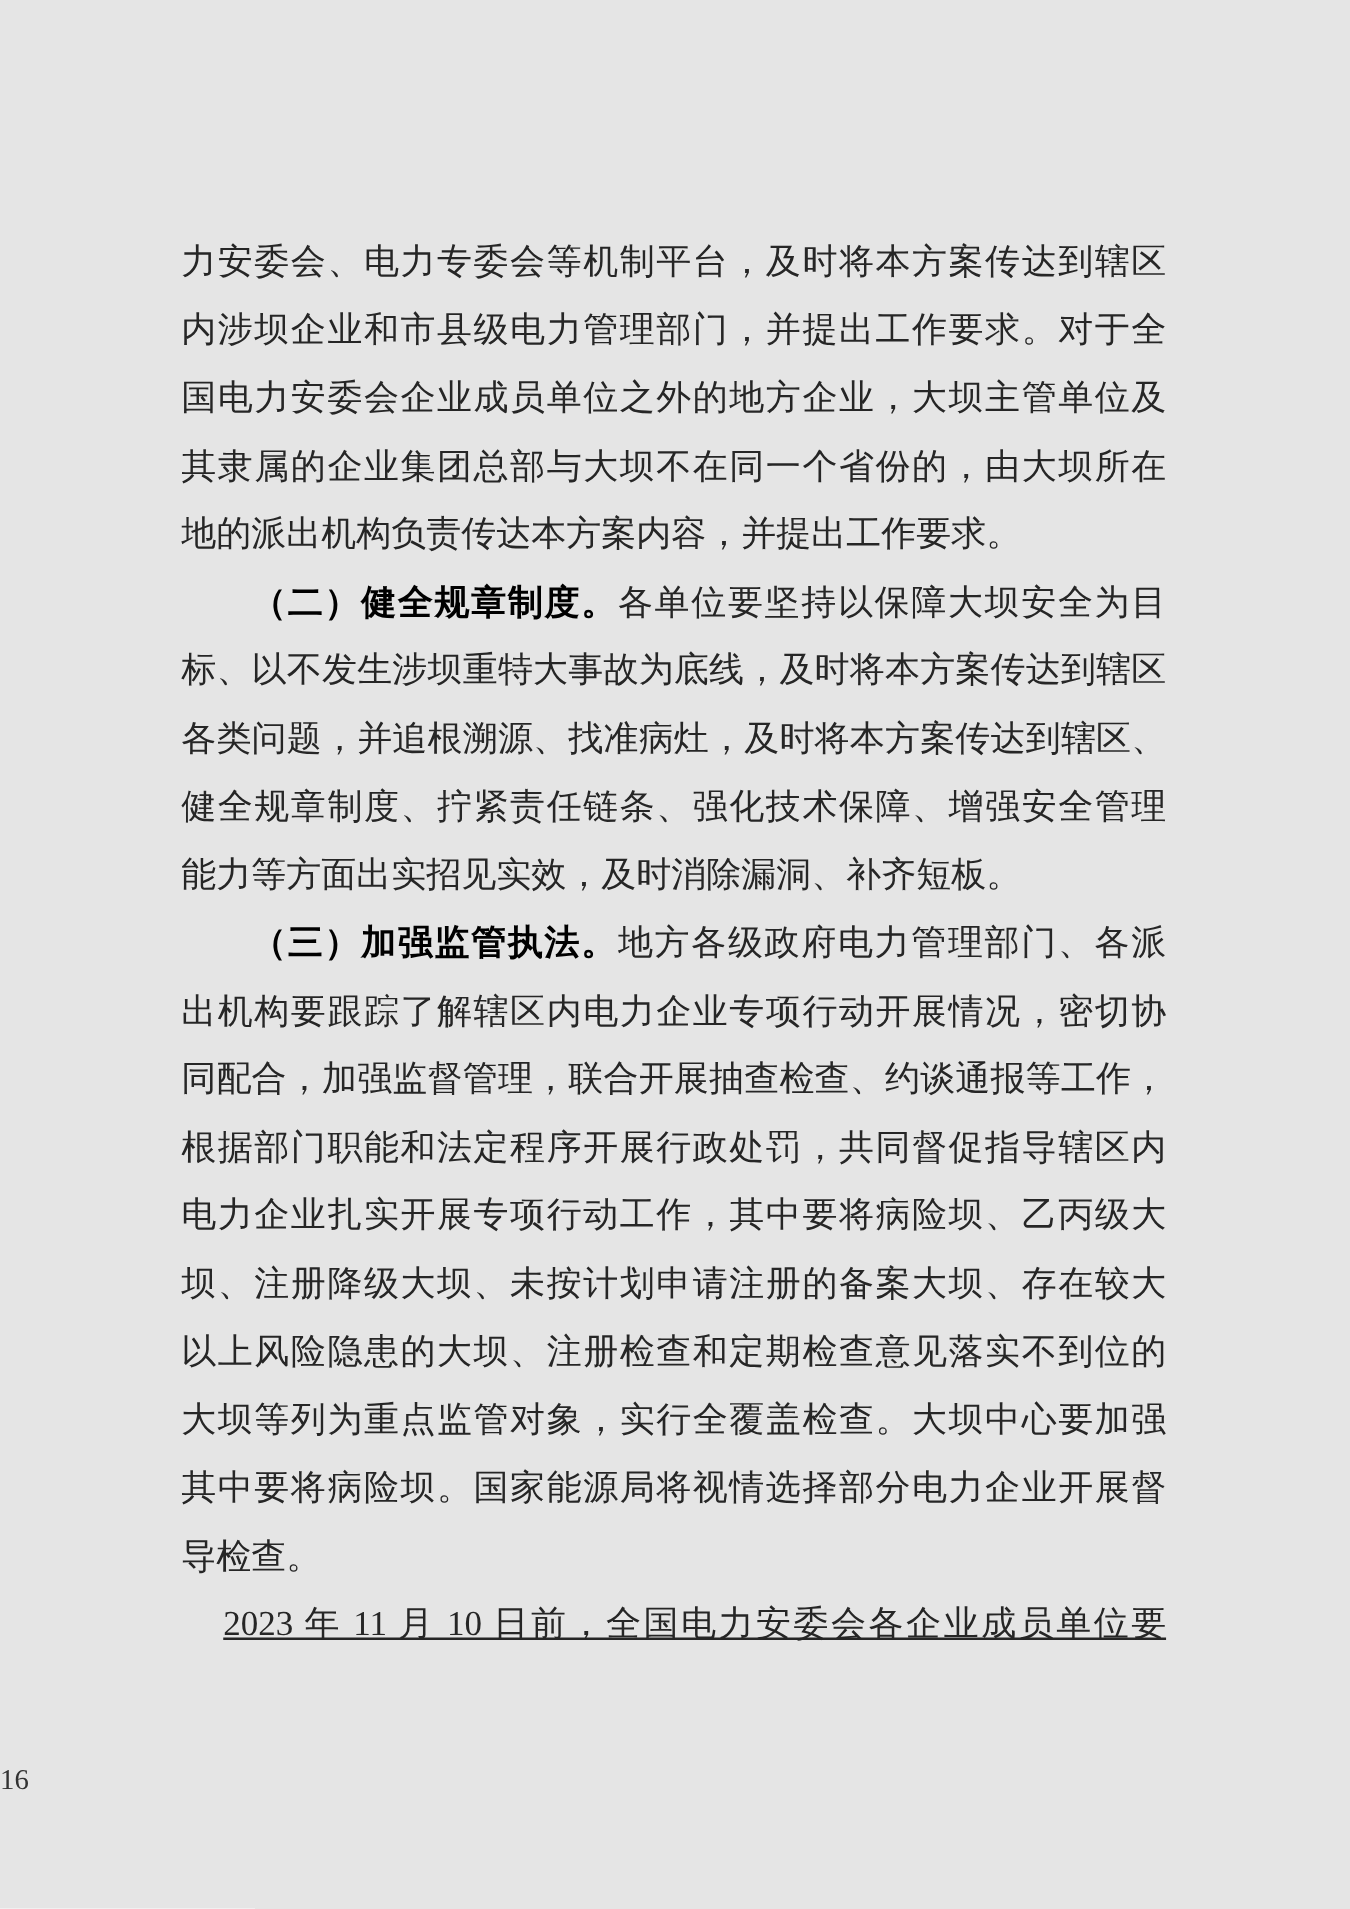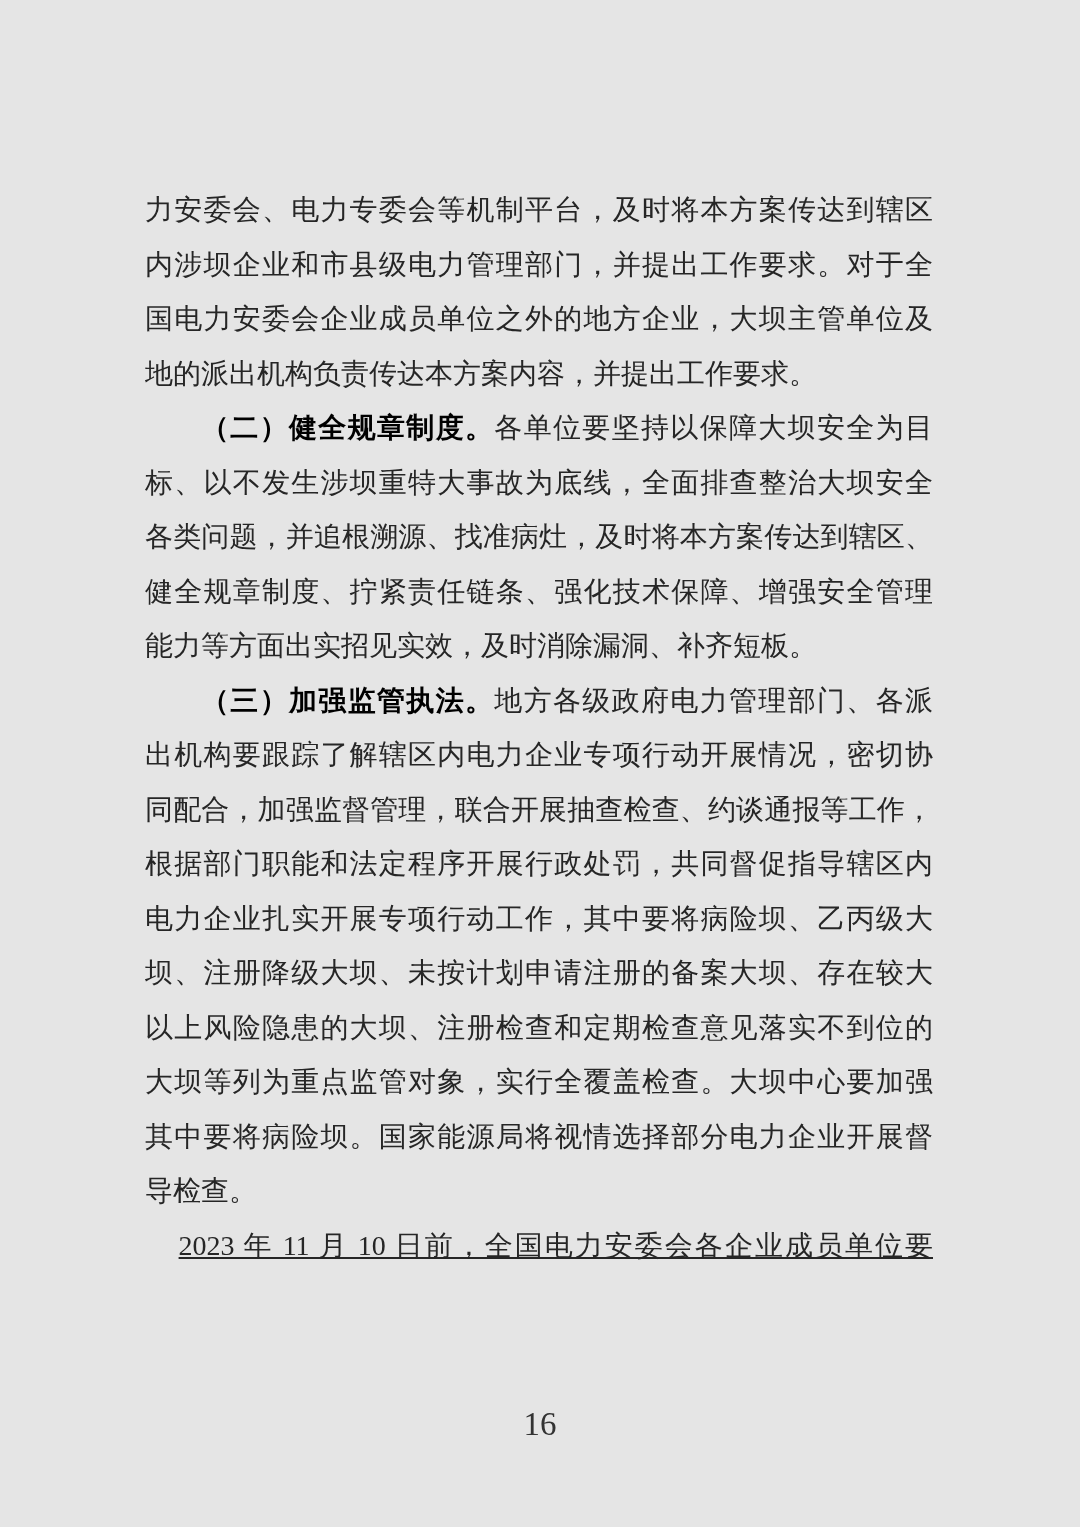--- a/index.html
+++ b/index.html
@@ -43,37 +43,38 @@
   }
   .seg.bold {
     font-weight: 700;
     color: #000000;
   }
   .page-number {
     position: absolute;
     left: 0;
     top: 1408px;
     width: 100%;
-    text-align: center;
-    font-size: 33px;
+    text-align: left;
+    font-size: 23px;
     line-height: 32px;
     color: #333333;
   }
 </style>
 </head>
 <body>
 
 <div class="page">
   <div class="text-block">
       <div class="line"><span class="seg">力安委会、电力专委会等机制平台，及时将本方案传达到辖区</span></div>
       <div class="line"><span class="seg">内涉坝企业和市县级电力管理部门，并提出工作要求。对于全</span></div>
       <div class="line"><span class="seg">国电力安委会企业成员单位之外的地方企业，大坝主管单位及</span></div>
+      <div class="line"><span class="seg">其隶属的企业集团总部与大坝不在同一个省份的，由大坝所在</span></div>
       <div class="line last"><span class="seg">地的派出机构负责传达本方案内容，并提出工作要求。</span></div>
       <div class="line indent"><span class="seg bold">（二）健全规章制度。</span><span class="seg">各单位要坚持以保障大坝安全为目</span></div>
-      <div class="line"><span class="seg">标、以不发生涉坝重特大事故为底线，全面排查整治大坝安全</span></div>
+      <div class="line"><span class="seg">标、以不发生涉坝重特大事故为底线，及时将本方案传达到辖区</span></div>
       <div class="line"><span class="seg">各类问题，并追根溯源、找准病灶，及时将本方案传达到辖区、</span></div>
       <div class="line"><span class="seg">健全规章制度、拧紧责任链条、强化技术保障、增强安全管理</span></div>
       <div class="line last"><span class="seg">能力等方面出实招见实效，及时消除漏洞、补齐短板。</span></div>
       <div class="line indent"><span class="seg bold">（三）加强监管执法。</span><span class="seg">地方各级政府电力管理部门、各派</span></div>
       <div class="line"><span class="seg">出机构要跟踪了解辖区内电力企业专项行动开展情况，密切协</span></div>
       <div class="line"><span class="seg">同配合，加强监督管理，联合开展抽查检查、约谈通报等工作，</span></div>
       <div class="line"><span class="seg">根据部门职能和法定程序开展行政处罚，共同督促指导辖区内</span></div>
       <div class="line"><span class="seg">电力企业扎实开展专项行动工作，其中要将病险坝、乙丙级大</span></div>
       <div class="line"><span class="seg">坝、注册降级大坝、未按计划申请注册的备案大坝、存在较大</span></div>
       <div class="line"><span class="seg">以上风险隐患的大坝、注册检查和定期检查意见落实不到位的</span></div>

